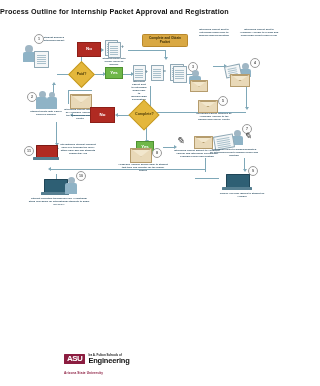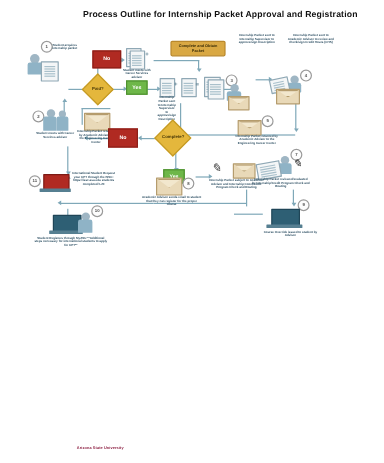--- a/index.html
+++ b/index.html
@@ -2,21 +2,21 @@
 <html><head>
 <meta charset="utf-8">
 <style>
   html,body{margin:0;padding:0;}
   body{
     width:298px;height:386px;background:#ffffff;
     font-family:"Liberation Sans", sans-serif;
     overflow:hidden;position:relative;
   }
   #page-title{
-    position:absolute;left:0;top:7px;width:298px;text-align:right;
+    position:absolute;left:0;top:7px;width:298px;text-align:left;
     font-size:7.2px;font-weight:bold;color:#111111;letter-spacing:.02em;
   }
   #canvas{position:absolute;left:0;top:26px;width:298px;height:190px;}
 
   .node{position:absolute;}
   
   .shape{
     position:absolute;display:flex;align-items:center;justify-content:center;
     font-size:4.4px;font-weight:bold;color:#ffffff;text-align:center;
     box-sizing:border-box;line-height:1;
@@ -274,14 +274,21 @@
   <div class="node" style="left:24px;top:116px;width:72px;height:30px;">
     <div class="badge" style="left:0px;top:4px;">11</div>
     <div class="laptop-screen red" style="left:12px;top:3px;width:20px;height:12px;"></div>
     <div class="laptop-base" style="left:9px;top:15px;width:26px;height:3px;"></div>
     <div class="cap" style="left:34px;top:1px;width:40px;">International Student Request your CPT through the ISSC: https://issc.asu.edu students completed/ I-20</div>
   </div>
 
 </div>
 
 <div id="footer">
+  <div class="logo-wrap">
+    <div class="asu-mark">ASU</div>
+    <div class="logo-txt">
+      <div class="logo-line1">Ira A. Fulton Schools of</div>
+      <div class="logo-line2">Engineering</div>
+    </div>
+  </div>
   <div class="logo-line3">Arizona State University</div>
 </div>
 
 </body></html>

